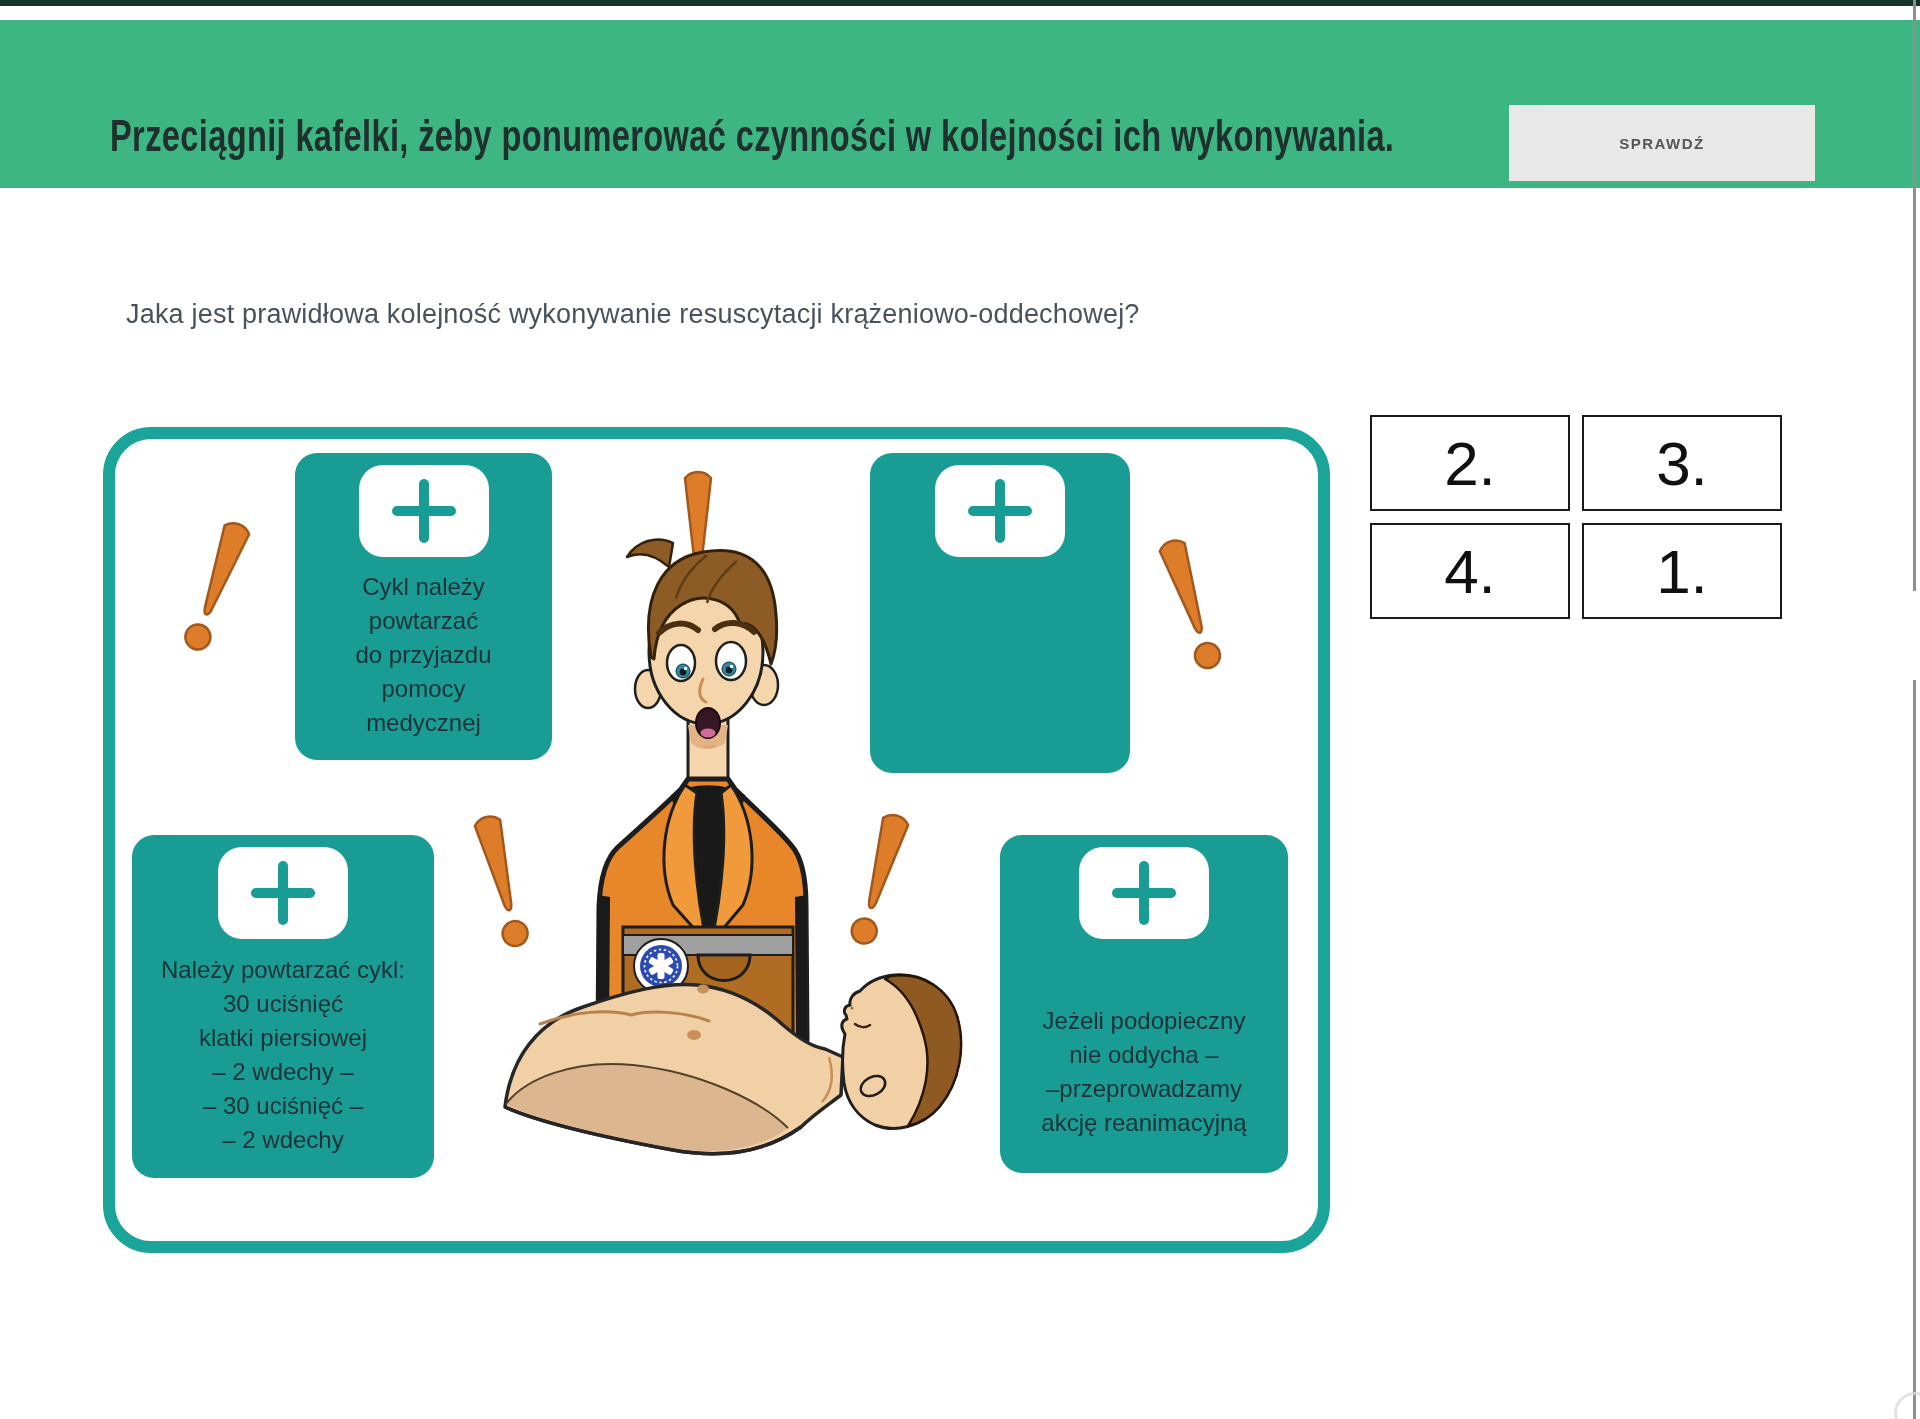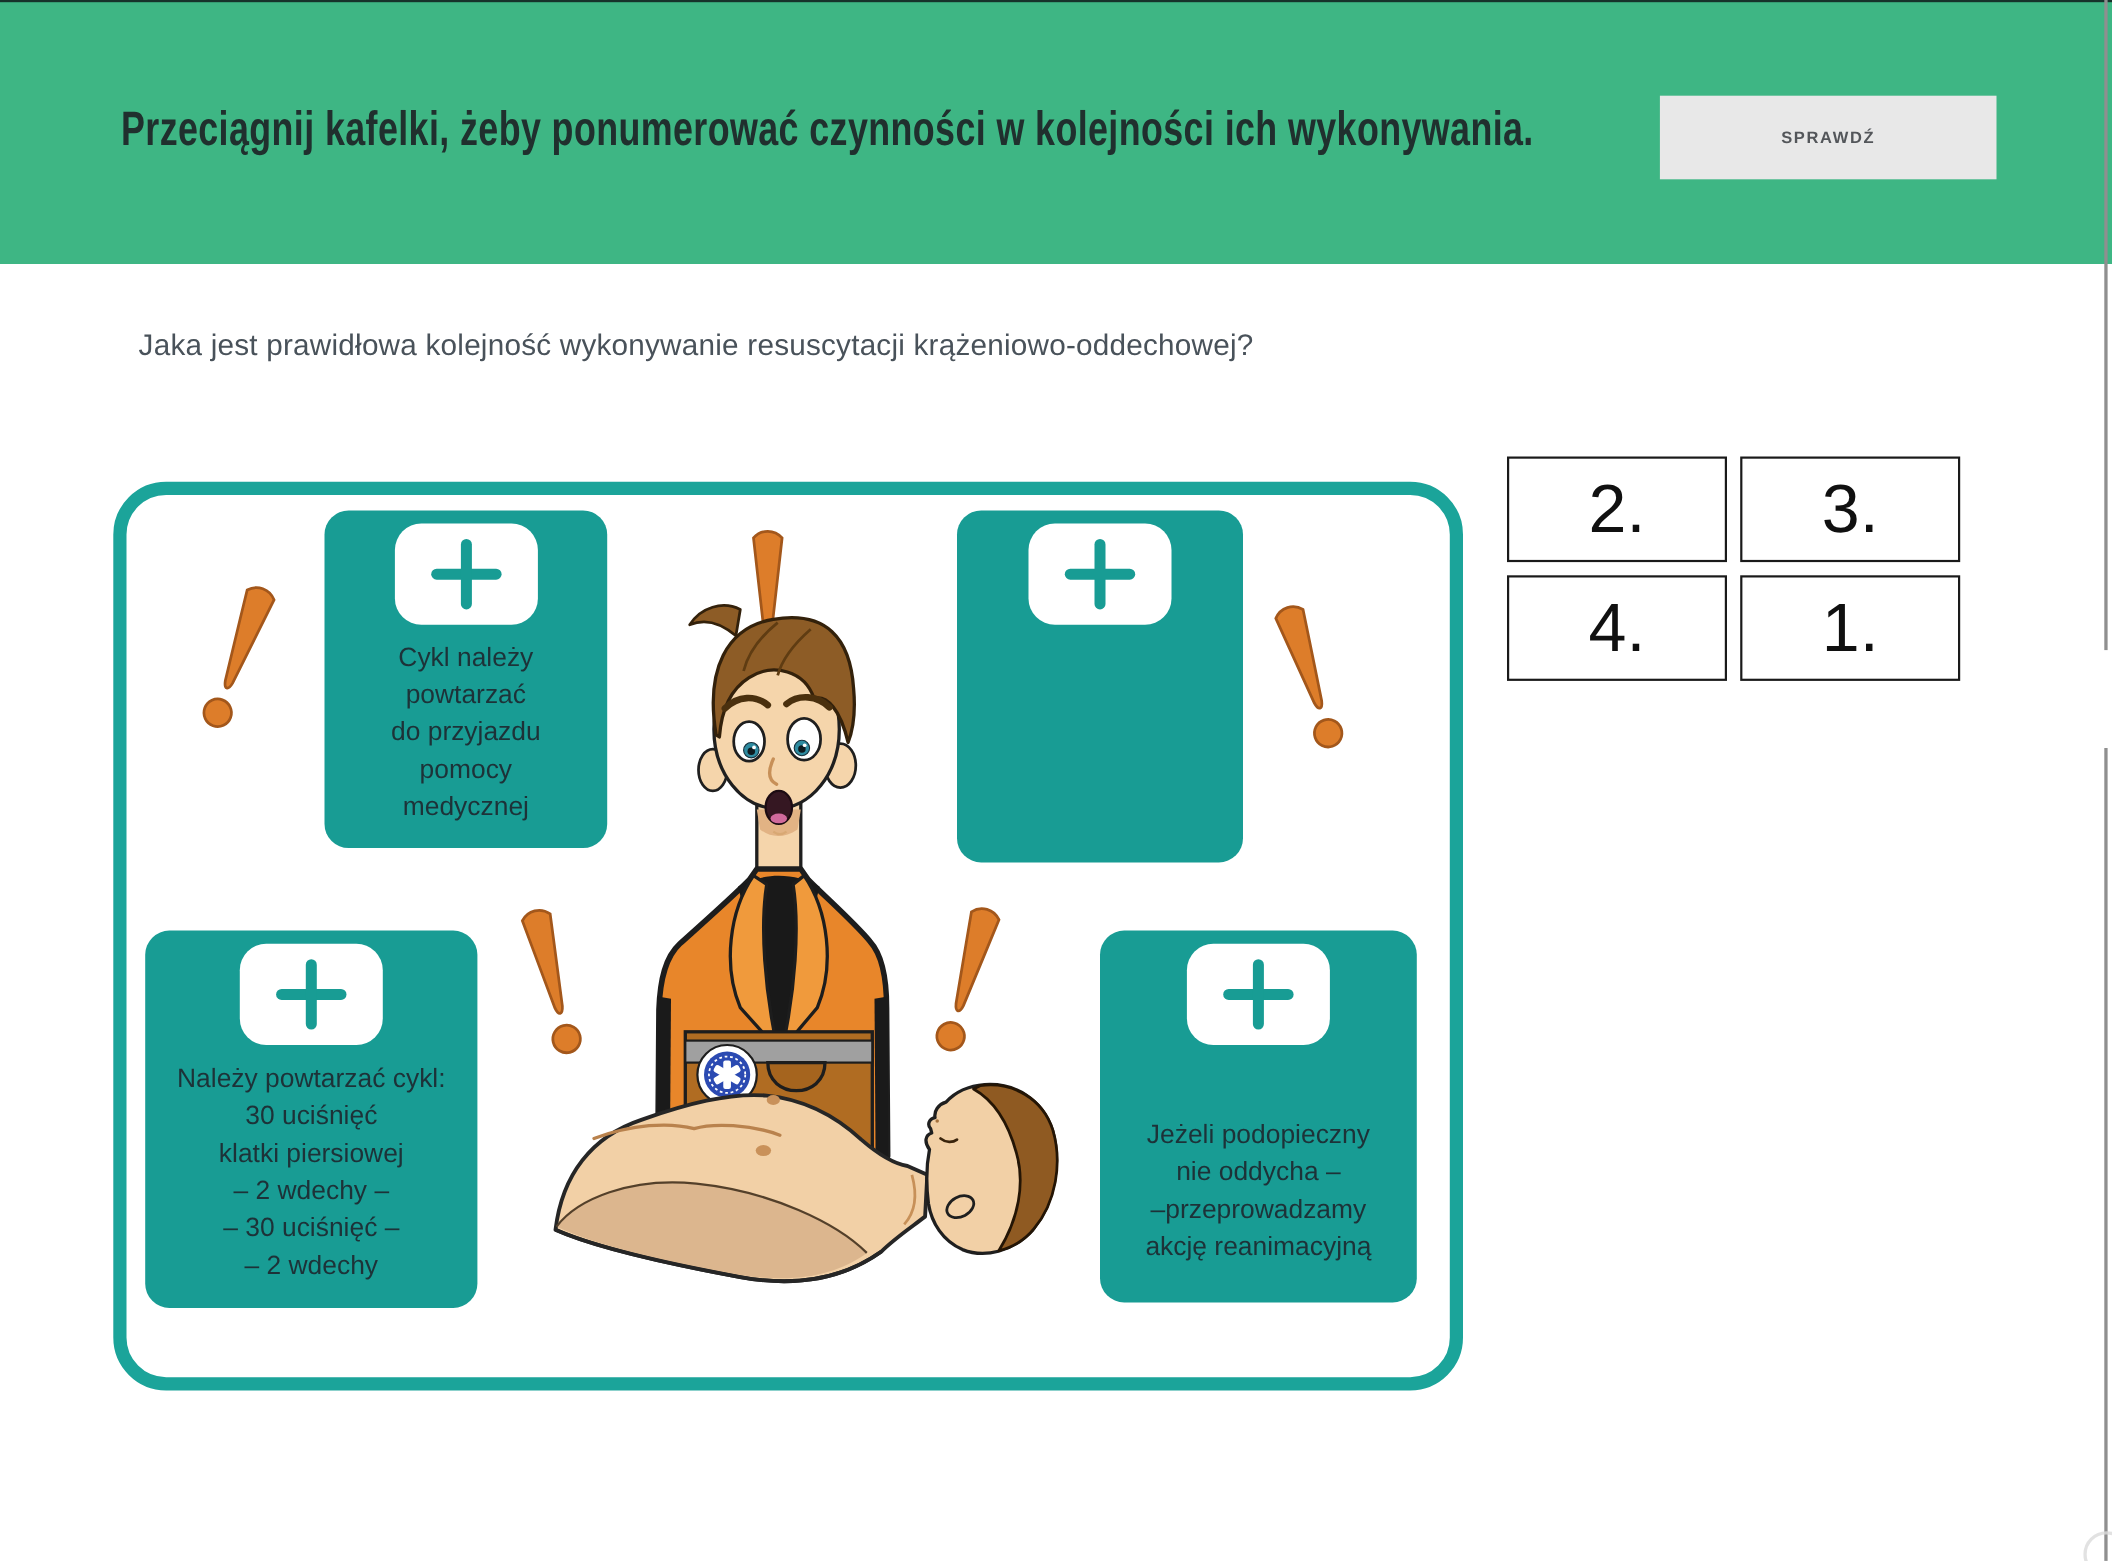--- a/index.html
+++ b/index.html
@@ -4,31 +4,31 @@
 <style>
   :root{
     --header-green:#3EB684; --top-strip:#16332B; --teal:#189C94; --teal-border:#1BA49A;
     --orange:#DD7D2A; --orange-dark:#A3571B; --card-text:#1D3238; --title-text:#20302E;
     --question-text:#49525A; --button-bg:#E8E8E8; --button-text:#53565A; --tile-border:#1A1A1A;
   }
   html,body{margin:0;padding:0;background:#fff;}
   .page{position:relative;width:1920px;height:1419px;overflow:hidden;background:#fff;
         font-family:"Liberation Sans",sans-serif;}
   .top-strip{position:absolute;left:0;top:0;width:100%;height:6px;background:var(--top-strip);}
-  .header{position:absolute;left:0;top:2px;width:100%;height:238px;background:var(--header-green);}
+  .header{position:absolute;left:0;top:20px;width:100%;height:168px;background:var(--header-green);}
   .title{position:absolute;left:110px;top:90px;margin:0;font-size:44px;line-height:52px;
          font-weight:700;color:var(--title-text);white-space:nowrap;}
   .title-inner{display:inline-block;transform:scaleX(.74);transform-origin:left center;letter-spacing:.5px;}
   .check-btn{position:absolute;left:1509px;top:85px;width:306px;height:76px;background:var(--button-bg);
          border:none;color:var(--button-text);font-size:15px;font-weight:700;letter-spacing:1.5px;
          font-family:"Liberation Sans",sans-serif;cursor:pointer;}
   .question{position:absolute;left:110px;top:283px;margin:16px;font-size:27px;color:var(--question-text);
          white-space:nowrap;letter-spacing:.2px;}
   .board{position:absolute;left:103px;top:427px;width:1227px;height:826px;box-sizing:border-box;
-         border:12px solid var(--teal-border);border-radius:48px;background:#fff;margin-top:11px;}
+         border:12px solid var(--teal-border);border-radius:48px;background:#fff;}
   .scene{position:absolute;left:0;top:0;}
   .excl{position:absolute;width:80px;height:150px;}
   .excl-tl{left:60px;top:76px;transform:rotate(20deg);}
   .excl-tc{left:543px;top:28px;}
   .excl-tr{left:1037px;top:94px;transform:rotate(-18deg);}
   .excl-ml{left:348px;top:371px;transform:rotate(-14deg);}
   .excl-mr{left:723px;top:369px;transform:rotate(16deg);}
   .card{position:absolute;background:var(--teal);border-radius:22px;display:flex;flex-direction:column;
         align-items:center;}
   .card-tl{left:180px;top:14px;width:257px;height:307px;}

